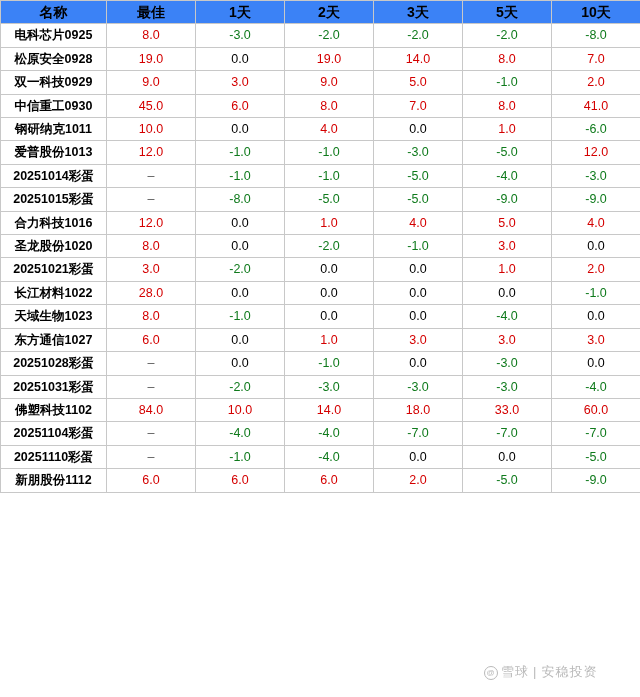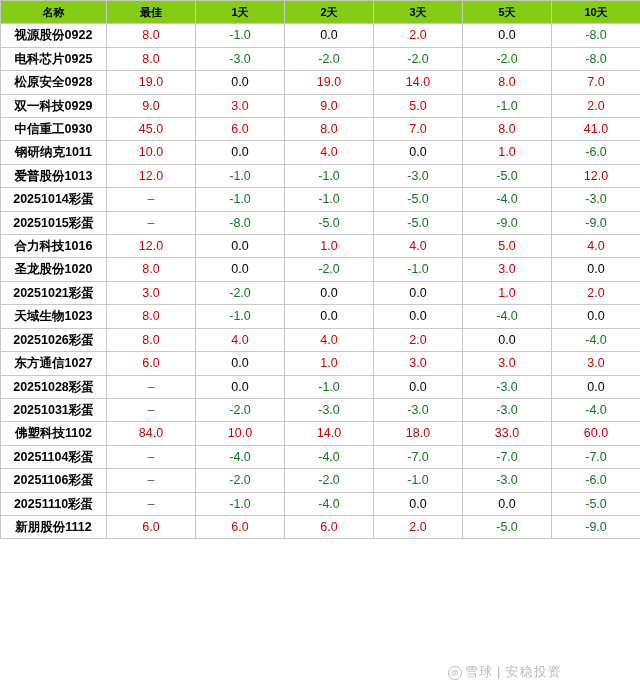--- a/index.html
+++ b/index.html
@@ -20,38 +20,38 @@
     vertical-align:middle;
     height:22.4px;
     line-height:22.4px;
     padding:0;
     font-size:12.5px;
     overflow:hidden;
     white-space:nowrap;
   }
   #stock-table th{
     font-weight:bold;
-    font-size:11px;
-    background:#84cc16;
+    font-size:14px;
+    background:#3b82f6;
     color:#000;
   }
   td.name{
     font-weight:bold;
     font-size:12.5px;
     color:#000;
   }
   td.pos{color:#d40000;}
   td.neg{color:#0f7a1c;}
   td.zero{color:#000;}
   td.dash{color:#555;}
   col.c-name{width:106px;}
   col.c-val{width:89px;}
   .watermark{
     position:absolute;
-    left:448px;
+    left:484px;
     top:663px;
     font-size:13px;
     color:#b9b9b9;
     font-family:"Liberation Sans","DejaVu Sans",sans-serif;
     letter-spacing:1px;
     white-space:nowrap;
     pointer-events:none;
   }
   .watermark .wm-sep{padding:0 4px;}
   .wm-circle{
@@ -85,29 +85,20 @@
         <th>最佳</th>
         <th>1天</th>
         <th>2天</th>
         <th>3天</th>
         <th>5天</th>
         <th>10天</th>
       </tr>
   </thead>
   <tbody id="table-body">
       <tr>
-        <td class="name">视源股份0922</td>
-        <td class="pos">8.0</td>
-        <td class="neg">-1.0</td>
-        <td class="zero">0.0</td>
-        <td class="pos">2.0</td>
-        <td class="zero">0.0</td>
-        <td class="neg">-8.0</td>
-      </tr>
-      <tr>
         <td class="name">电科芯片0925</td>
         <td class="pos">8.0</td>
         <td class="neg">-3.0</td>
         <td class="neg">-2.0</td>
         <td class="neg">-2.0</td>
         <td class="neg">-2.0</td>
         <td class="neg">-8.0</td>
       </tr>
       <tr>
         <td class="name">松原安全0928</td>
@@ -193,36 +184,36 @@
       <tr>
         <td class="name">20251021彩蛋</td>
         <td class="pos">3.0</td>
         <td class="neg">-2.0</td>
         <td class="zero">0.0</td>
         <td class="zero">0.0</td>
         <td class="pos">1.0</td>
         <td class="pos">2.0</td>
       </tr>
       <tr>
+        <td class="name">长江材料1022</td>
+        <td class="pos">28.0</td>
+        <td class="zero">0.0</td>
+        <td class="zero">0.0</td>
+        <td class="zero">0.0</td>
+        <td class="zero">0.0</td>
+        <td class="neg">-1.0</td>
+      </tr>
+      <tr>
         <td class="name">天域生物1023</td>
         <td class="pos">8.0</td>
         <td class="neg">-1.0</td>
         <td class="zero">0.0</td>
         <td class="zero">0.0</td>
         <td class="neg">-4.0</td>
         <td class="zero">0.0</td>
-      </tr>
-      <tr>
-        <td class="name">20251026彩蛋</td>
-        <td class="pos">8.0</td>
-        <td class="pos">4.0</td>
-        <td class="pos">4.0</td>
-        <td class="pos">2.0</td>
-        <td class="zero">0.0</td>
-        <td class="neg">-4.0</td>
       </tr>
       <tr>
         <td class="name">东方通信1027</td>
         <td class="pos">6.0</td>
         <td class="zero">0.0</td>
         <td class="pos">1.0</td>
         <td class="pos">3.0</td>
         <td class="pos">3.0</td>
         <td class="pos">3.0</td>
       </tr>
@@ -254,29 +245,20 @@
         <td class="pos">60.0</td>
       </tr>
       <tr>
         <td class="name">20251104彩蛋</td>
         <td class="dash">–</td>
         <td class="neg">-4.0</td>
         <td class="neg">-4.0</td>
         <td class="neg">-7.0</td>
         <td class="neg">-7.0</td>
         <td class="neg">-7.0</td>
-      </tr>
-      <tr>
-        <td class="name">20251106彩蛋</td>
-        <td class="dash">–</td>
-        <td class="neg">-2.0</td>
-        <td class="neg">-2.0</td>
-        <td class="neg">-1.0</td>
-        <td class="neg">-3.0</td>
-        <td class="neg">-6.0</td>
       </tr>
       <tr>
         <td class="name">20251110彩蛋</td>
         <td class="dash">–</td>
         <td class="neg">-1.0</td>
         <td class="neg">-4.0</td>
         <td class="zero">0.0</td>
         <td class="zero">0.0</td>
         <td class="neg">-5.0</td>
       </tr>

